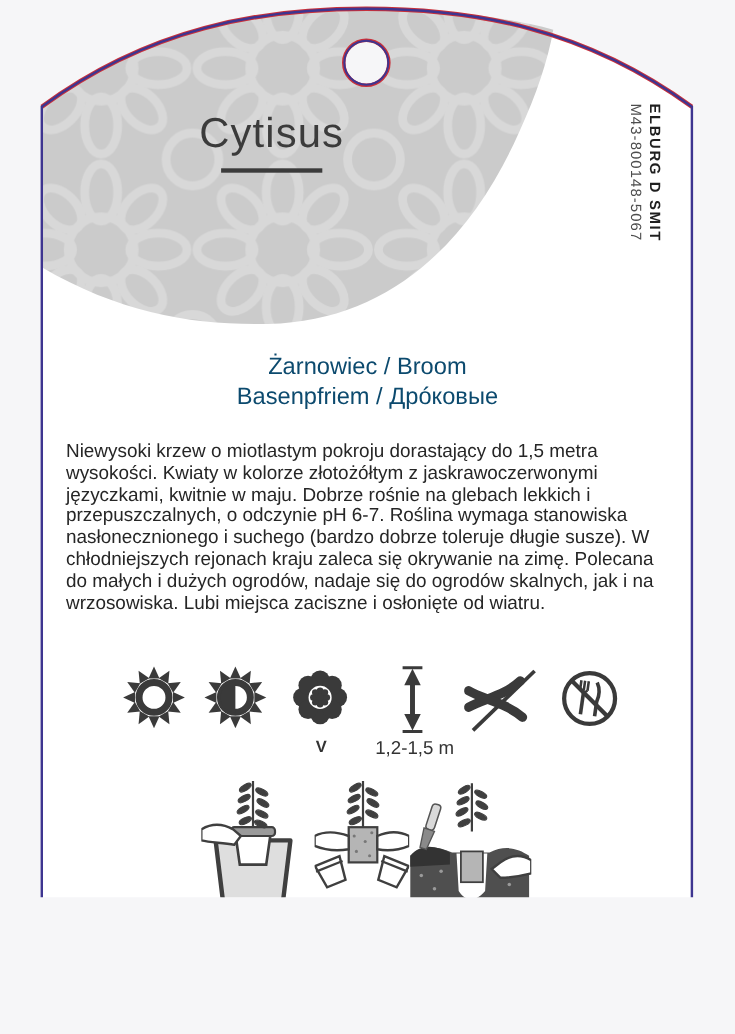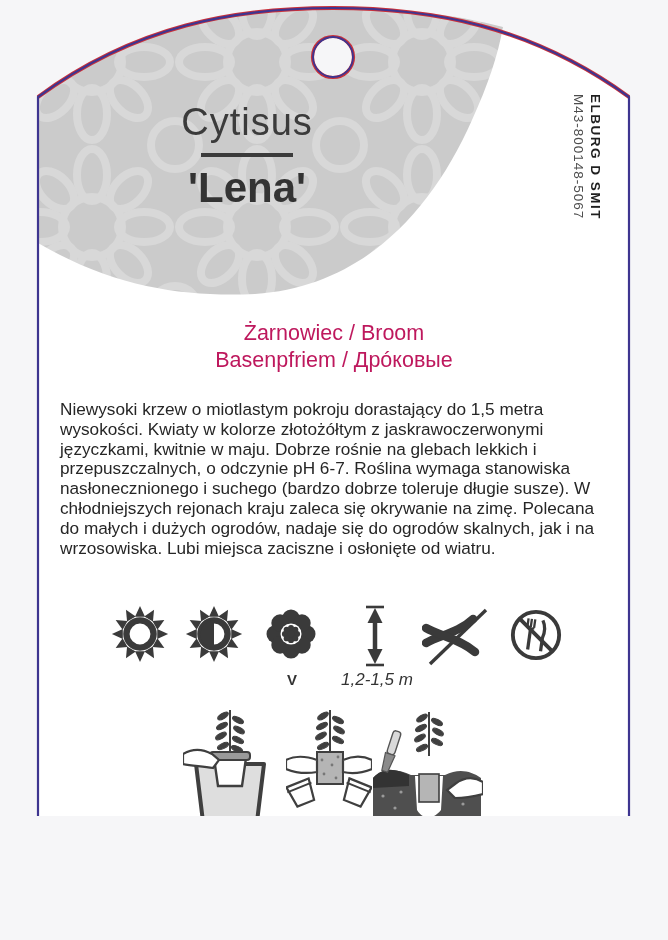--- a/index.html
+++ b/index.html
@@ -10,21 +10,21 @@
 
   .title-block{left:97px;top:101px;width:300px;text-align:center;}
   .genus{font-size:38px;font-weight:400;letter-spacing:1px;color:#3b3b3b;}
   .divider{width:92px;height:4px;background:#3b3b3b;margin:9px auto 7px auto;}
   .cultivar{font-size:42px;font-weight:700;color:#333;}
 
   .side-text{left:570px;top:94px;height:175px;writing-mode:vertical-rl;text-orientation:mixed;line-height:17px;}
   .producer{font-size:13.5px;font-weight:700;letter-spacing:1.5px;color:#1f1f1f;}
   .code{font-size:13.5px;font-weight:400;letter-spacing:1px;color:#4d4d4d;}
 
-  .names{left:39px;top:320px;width:590px;text-align:center;font-size:21.5px;line-height:27px;color:#be185d;}
+  .names{left:39px;top:320px;width:590px;text-align:center;font-size:21.5px;line-height:27px;color:#0c4a6e;}
   .description{left:60px;top:400px;width:548px;text-align:left;font-size:17.2px;line-height:19.8px;color:#262626;}
 
   .care-label{font-size:15px;font-weight:600;color:#333;text-align:center;}
   .height-label{font-size:17px;font-weight:500;color:#333;text-align:center;}
 
   .badge{left:521px;top:834px;width:78px;height:78px;border:3px solid #2f2f2f;border-radius:50%;
          background:#fff;box-sizing:border-box;overflow:hidden;}
   .badge .recycle{position:absolute;left:-2px;top:-6px;width:80px;height:84px;font-family:"DejaVu Sans",sans-serif;
          font-size:62px;line-height:84px;text-align:center;color:#d2d2d2;}
   .badge .stack{position:absolute;left:0;top:10px;width:72px;text-align:center;color:#0f172a;}
@@ -67,21 +67,20 @@
 
     <path d="M38,97 C136,25 236,8 333,8 C430,8 530,25 629,97 L629,903 Q629,933 599,933 L68,933 Q38,933 38,903 Z" fill="none" stroke="#3e3590" stroke-width="2.2"></path>
 
     <circle cx="333" cy="57" r="20.5" fill="#f6f6f8" stroke="#c9303a" stroke-width="3.2"></circle>
     <circle cx="333" cy="57" r="20" fill="none" stroke="#3e3590" stroke-width="1.8"></circle>
   </svg>
 
   <div class="abs title-block">
     <div class="genus">Cytisus</div>
     <div class="divider"></div>
-    <div class="cultivar">'Lena'</div>
   </div>
 
   <div class="abs side-text">
     <div class="producer">ELBURG D SMIT</div>
     <div class="code">M43-800148-5067</div>
   </div>
 
   <div class="abs names">
     <div>Żarnowiec / Broom</div>
     <div>Basenpfriem / Дрóковые</div>
@@ -172,21 +171,21 @@
     <g transform="rotate(8 28 28)" stroke="#3a3a3a" fill="none">
       <path d="M18,12 L18,21 M21.5,12 L21.5,21 M25,12 L25,21" stroke-width="2.4"></path>
       <path d="M18,21 Q21.5,24 25,21" stroke-width="2.4"></path>
       <line x1="21.5" y1="22" x2="21.5" y2="44" stroke-width="3.4"></line>
       <path d="M33,12 Q38,20 35,30 L35,44" stroke-width="3.4"></path>
     </g>
     <line x1="11" y1="11" x2="45" y2="45" stroke="#3a3a3a" stroke-width="4"></line>
   </svg>
 
   <div class="abs care-label" style="left:272px;top:671px;width:40px;">V</div>
-  <div class="abs height-label" style="left:327px;top:670px;width:100px;font-style:italic;">1,2-1,5 m</div>
+  <div class="abs height-label" style="left:327px;top:670px;width:100px;">1,2-1,5 m</div>
 
   <svg class="abs" style="left:183px;top:702px;" width="92" height="135" viewBox="0 0 92 135">
     <path d="M13,62 L81,62 L73,128 L21,128 Z" fill="#dedede" stroke="#3f3f3f" stroke-width="4" stroke-linejoin="round"></path>
     <path d="M31,56 L63,56 L59,84 L35,84 Z" fill="#ffffff" stroke="#3f3f3f" stroke-width="2.4"></path>
     <rect x="27" y="50" width="40" height="8" rx="3" fill="#9a9a9a" stroke="#3f3f3f" stroke-width="2"></rect>
     <g stroke="#3f3f3f" fill="#3f3f3f">
       <line x1="47" y1="50" x2="47" y2="8" stroke-width="2"></line>
       <ellipse cx="40" cy="14" rx="6" ry="2.6" transform="rotate(-32 40 14)"></ellipse>
       <ellipse cx="55" cy="18" rx="6" ry="2.6" transform="rotate(28 55 18)"></ellipse>
       <ellipse cx="39" cy="24" rx="6" ry="2.6" transform="rotate(-28 39 24)"></ellipse>

